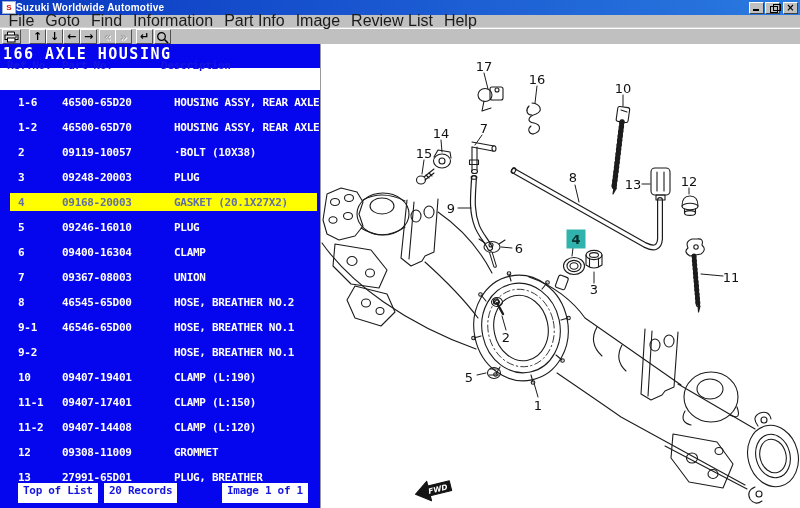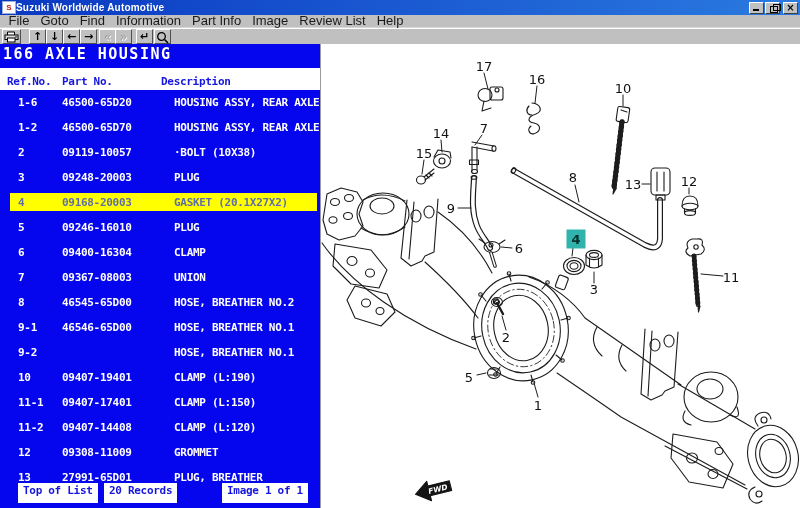--- a/index.html
+++ b/index.html
@@ -20,37 +20,37 @@
   .g-min{position:absolute;left:3px;bottom:2px;width:6px;height:2px;background:#000;}
   .g-rest{position:absolute;left:4px;top:3px;width:6px;height:5px;border:1px solid #000;background:#c0c0c0;}
   .g-rest::before{content:"";position:absolute;left:2px;top:-3px;width:6px;height:5px;border:1px solid #000;}
   .g-close{position:absolute;left:0;top:0;width:13px;height:10px;font:bold 10px "DejaVu Sans",sans-serif;
            line-height:10px;text-align:center;color:#000;}
 
   
   .menubar{position:absolute;left:0;top:15px;width:800px;height:13px;background:#c0c0c0;
            display:flex;align-items:center;padding-left:3px;box-sizing:border-box;
            border-bottom:1px solid #d6d6d6;}
-  .menu-item{font-size:13px;color:#1a1a1a;padding:0 5.5px;line-height:12px;white-space:nowrap;}
+  .menu-item{font-size:16px;color:#1a1a1a;padding:0 5.5px;line-height:12px;white-space:nowrap;}
 
   
   .toolbar{position:absolute;left:0;top:29px;width:800px;height:15px;background:#c0c0c0;}
   .tbtn{position:absolute;top:0;height:15px;width:17px;background:#c0c0c0;border:1px solid;
         border-color:#fff #505050 #505050 #fff;padding:0;margin:0;text-align:center;cursor:default;}
   .tbtn span{display:block;font:bold 11px "DejaVu Sans",sans-serif;line-height:12px;color:#000;}
   .tbtn.dis span{color:#9a9a9a;text-shadow:1px 1px 0 #fff;font-weight:normal;font-size:12px;}
   .tbtn svg{display:block;margin:1px auto 0;}
 
   
   .panel{position:absolute;left:0;top:44px;width:320px;height:464px;background:var(--blue,#0606ee);}
   .panel-title{position:absolute;top:0;left:0;right:0;height:24px;color:#fff;
                font:bold 15px "DejaVu Sans Mono",monospace;letter-spacing:1.5px;
                padding:1px 0 0 3px;white-space:nowrap;}
   .colhead{position:absolute;top:24px;left:0;right:0;height:22px;background:#fff;}
-  .colhead span{position:absolute;bottom:2px;font:bold 11px "DejaVu Sans Mono",monospace;
+  .colhead span{position:absolute;bottom:18px;font:bold 11px "DejaVu Sans Mono",monospace;
                 color:var(--hblue,#1515e0);letter-spacing:-0.3px;white-space:pre;}
   .ch1{left:7px;} .ch2{left:62px;} .ch3{left:161px;}
   .rows{position:absolute;top:46px;left:0;right:0;height:400px;overflow:hidden;}
   .prow{position:relative;height:25px;font:bold 11px "DejaVu Sans Mono",monospace;color:#fff;letter-spacing:-0.3px;}
   .prow span{position:absolute;top:0;line-height:25px;z-index:1;white-space:pre;}
   .c-ref{left:18px;} .c-part{left:62px;} .c-desc{left:174px;}
   .prow.hl{color:var(--hltext,#5f6fa6);}
   .prow.hl::before{content:"";position:absolute;left:10px;right:3px;top:3px;bottom:4px;
                    background:var(--yellow,#ffff00);}
   .fbox{position:absolute;bottom:5px;height:20px;background:#fff;color:var(--hblue,#1515e0);

